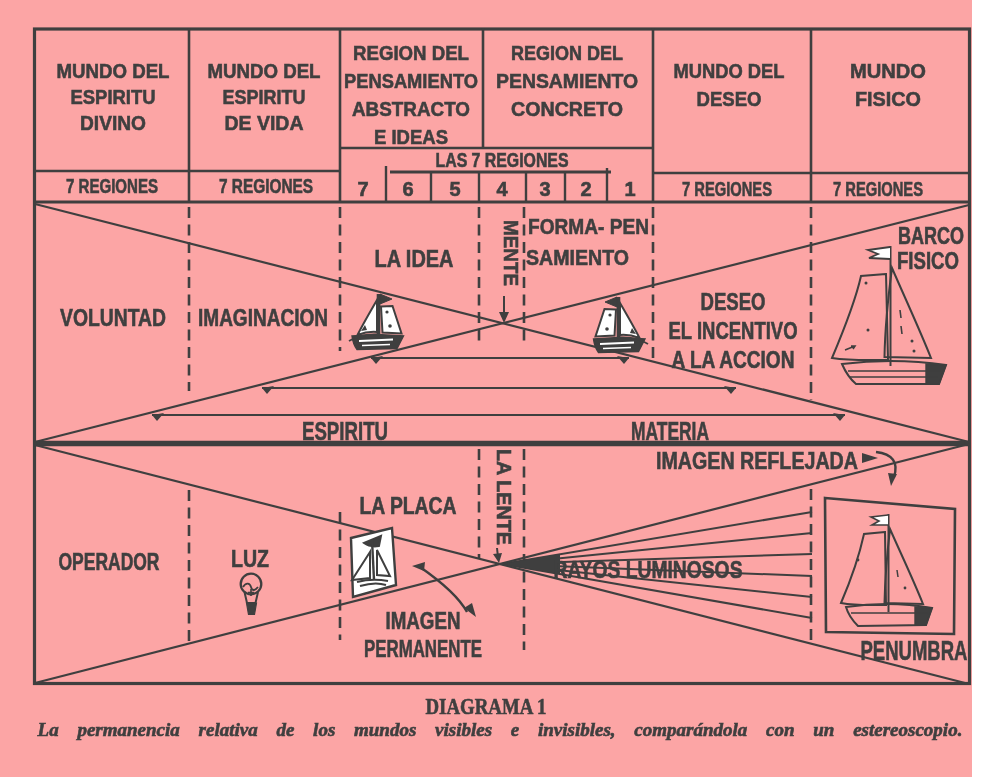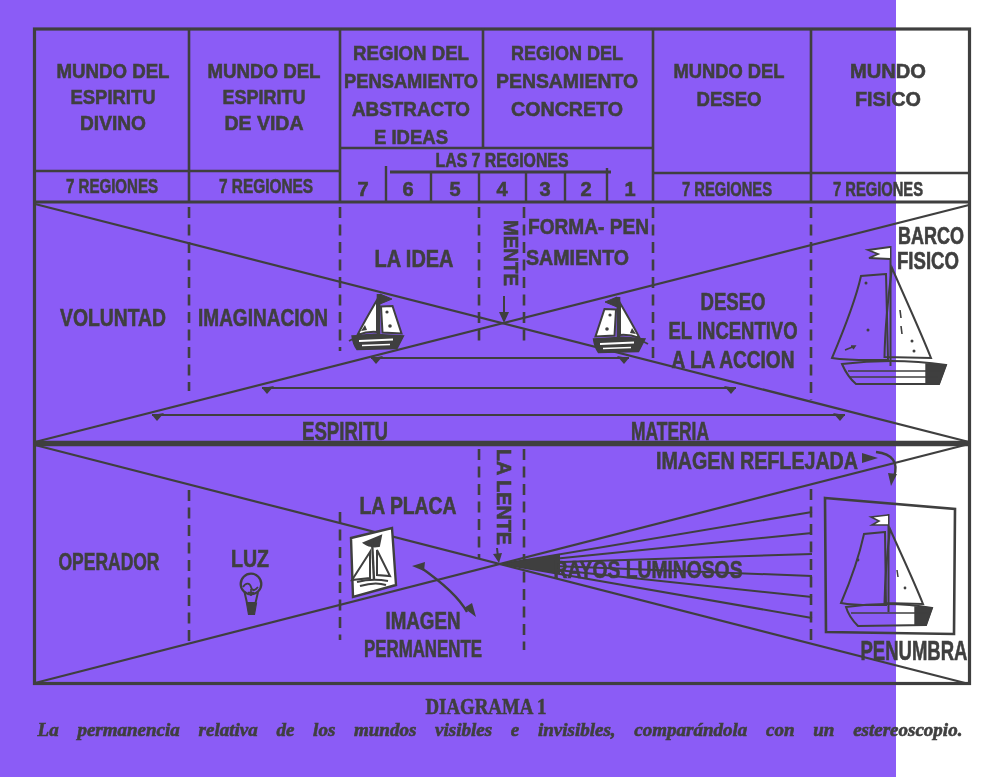--- a/index.html
+++ b/index.html
@@ -1,16 +1,16 @@
 <!DOCTYPE html>
 <html><head>
 <meta charset="utf-8">
 <style>
   html,body{margin:0;padding:0;background:#ffffff;}
-  .wrap{width:896px;height:777px;position:relative;background:#8b5cf6;}
+  .wrap{width:972px;height:777px;position:relative;background:#fca5a5;}
   svg{display:block;}
   text{font-family:"Liberation Sans", sans-serif;font-weight:bold;fill:#3f3f3f;stroke:#3f3f3f;stroke-width:0.6;paint-order:stroke;}
   .ser{font-family:"Liberation Serif", serif;}
 </style>
 </head>
 <body>
 <div class="wrap">
 <svg width="989" height="777" viewBox="0 0 989 777">
 <g stroke="#3f3f3f" fill="none">
 

